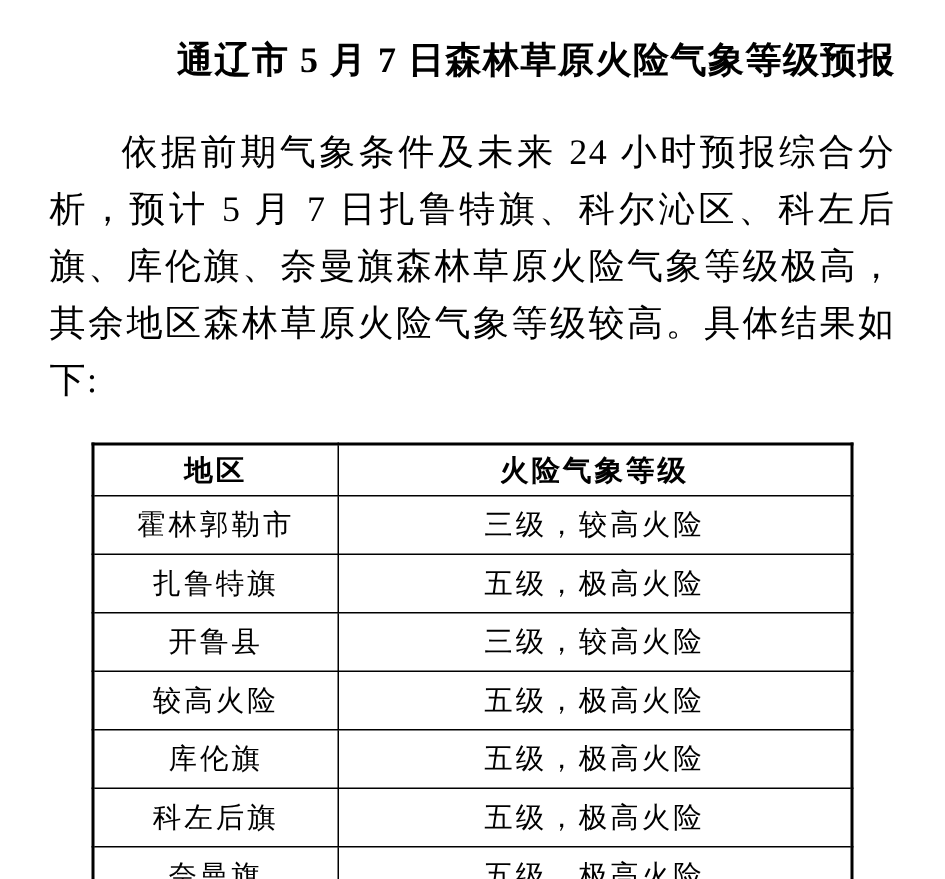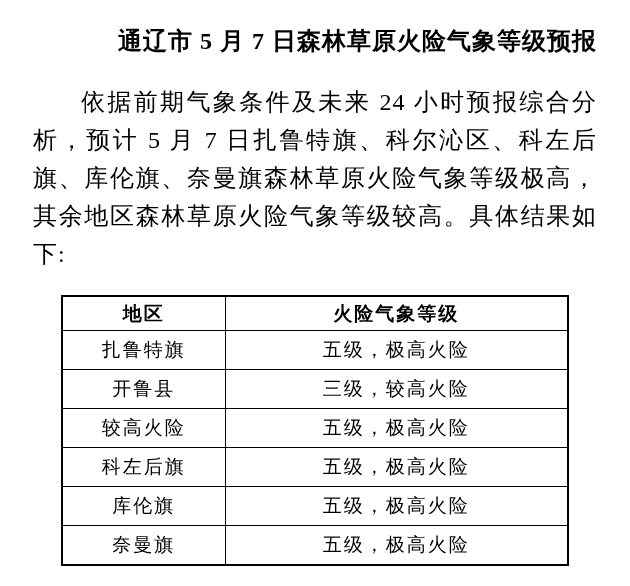--- a/index.html
+++ b/index.html
@@ -82,37 +82,41 @@
       <col class="col-level">
     </colgroup>
     <thead>
       <tr>
         <th>地区</th>
         <th>火险气象等级</th>
       </tr>
     </thead>
     <tbody>
       <tr>
+        <td>霍林郭勒市</td>
+        <td>三级，较高火险</td>
+      </tr>
+      <tr>
         <td>扎鲁特旗</td>
         <td>五级，极高火险</td>
       </tr>
       <tr>
         <td>开鲁县</td>
         <td>三级，较高火险</td>
       </tr>
       <tr>
         <td>较高火险</td>
         <td>五级，极高火险</td>
       </tr>
       <tr>
-        <td>科左后旗</td>
+        <td>库伦旗</td>
         <td>五级，极高火险</td>
       </tr>
       <tr>
-        <td>库伦旗</td>
+        <td>科左后旗</td>
         <td>五级，极高火险</td>
       </tr>
       <tr>
         <td>奈曼旗</td>
         <td>五级，极高火险</td>
       </tr>
     </tbody>
   </table>
 
 </div>

